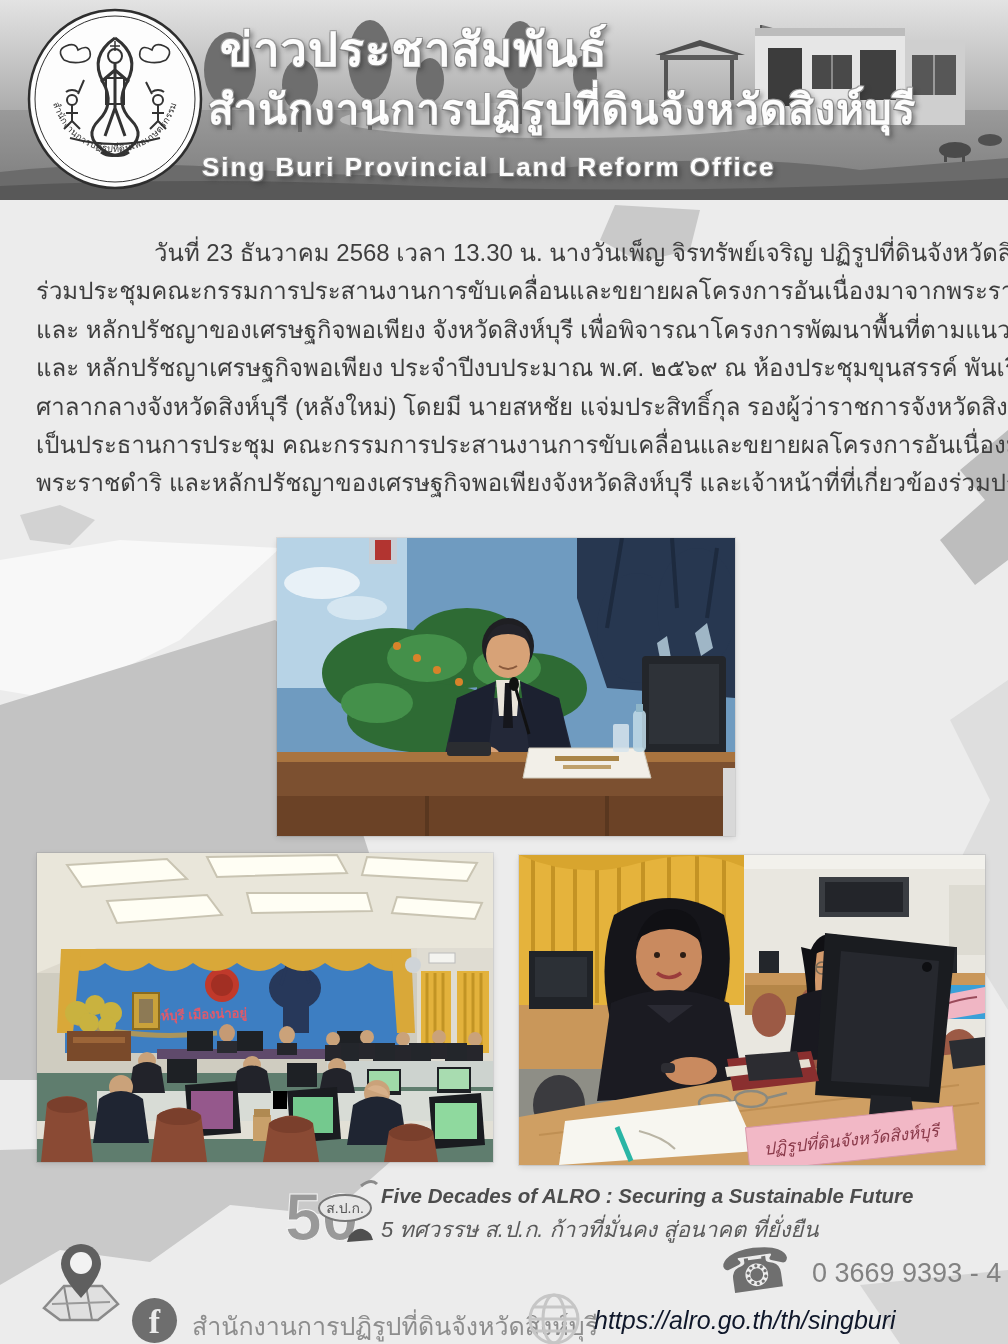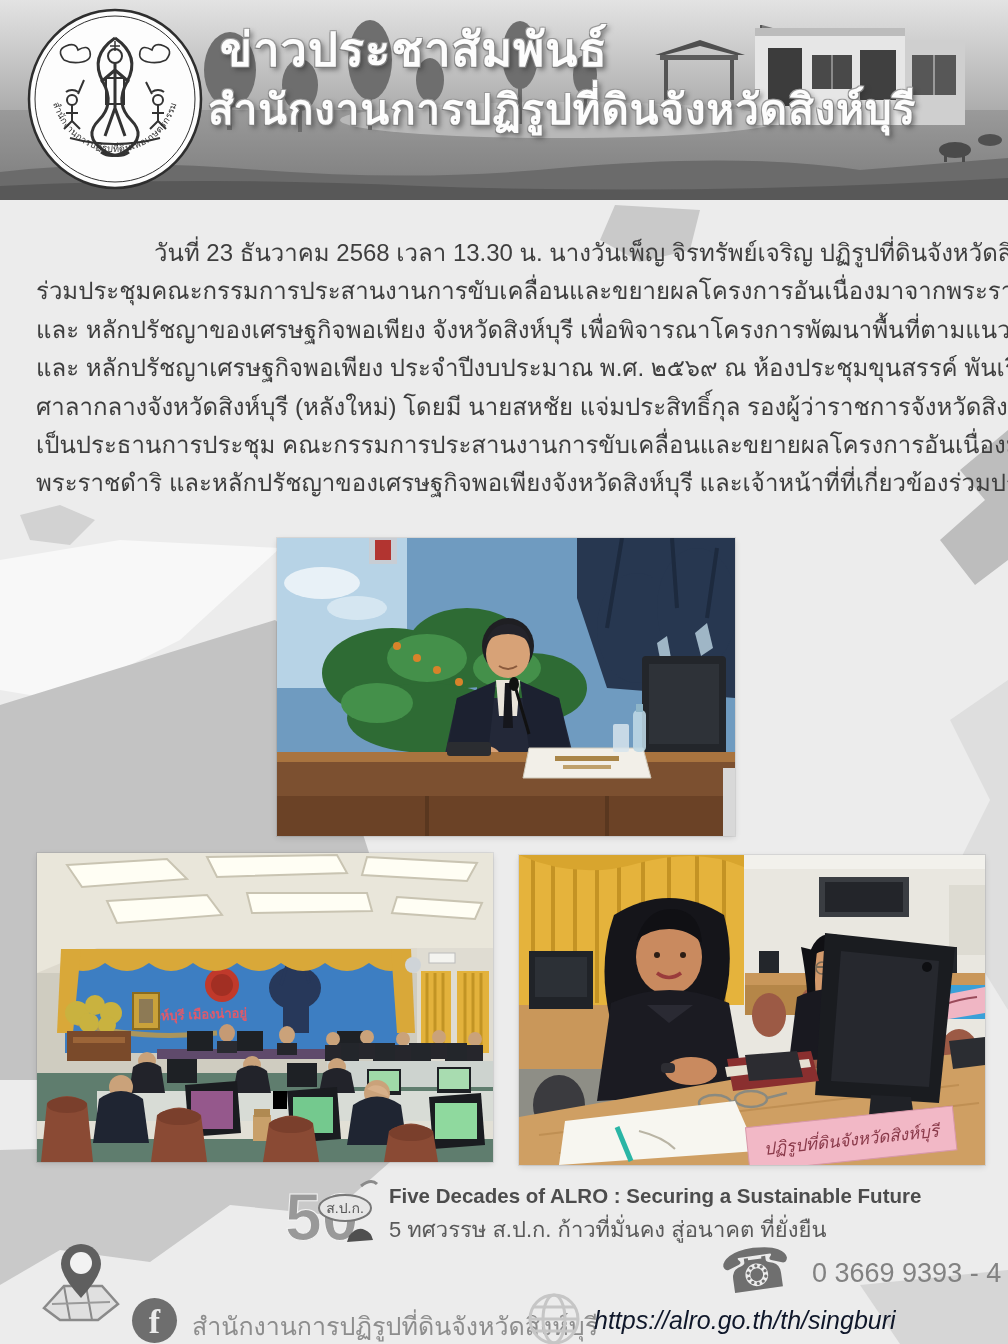--- a/index.html
+++ b/index.html
@@ -23,21 +23,21 @@
     text-align:justify;text-align-last:justify;text-justify:inter-character;overflow:visible;}
   .body-line.first{text-indent:118px;}
   .body-line.last{text-align-last:auto;}
   
   .photo{z-index:4;box-shadow:0 0 0 1px rgba(0,0,0,.07),0 2px 6px rgba(0,0,0,.12);background:#888;}
   #photo1{left:277px;top:538px;width:458px;height:298px;}
   #photo2{left:37px;top:853px;width:456px;height:309px;}
   #photo3{left:519px;top:855px;width:466px;height:310px;}
   
   #anniv{left:283px;top:1178px;z-index:3;display:flex;align-items:center;}
-  #anniv-texts{margin-left:8px;}
+  #anniv-texts{font-style:italic;}
   #anniv-en{font-size:20.5px;font-weight:bold;color:#4c4c4c;white-space:nowrap;}
   #anniv-th{font-size:22px;color:#5a5a5a;white-space:nowrap;margin-top:4px;}
   #address-text{left:183px;top:1256px;font-size:26.5px;color:#828282;white-space:nowrap;z-index:3;}
   #phone-icon{left:720px;top:1236px;font-size:58px;color:#6f6f6f;z-index:3;transform:rotate(-8deg);}
   #phone-text{left:812px;top:1258px;font-size:27px;color:#828282;white-space:nowrap;z-index:3;}
   #fb-icon{left:132px;top:1298px;width:45px;height:45px;border-radius:50%;background:#6e6e6e;z-index:3;
     color:#ececec;font-weight:bold;font-size:34px;text-align:center;line-height:48px;font-family:"Liberation Serif","DejaVu Serif",serif;}
   #fb-text{left:192px;top:1306px;font-size:25px;color:#8d8d8d;white-space:nowrap;z-index:3;}
   #globe-icon{left:527px;top:1292px;z-index:3;}
   #url-text{left:594px;top:1306px;font-size:25px;color:#0f172a;white-space:nowrap;z-index:3;font-style:italic;}
@@ -150,20 +150,21 @@
       </g>
 
       <path d="M44,130 q45,12 90,0" fill="none" stroke="#333" stroke-width="2"></path>
       <text font-size="9.2" fill="#2e2e2e" letter-spacing="0.4">
         <textPath href="#sealArc" startOffset="50%" text-anchor="middle">สำนักงานการปฏิรูปที่ดินเพื่อเกษตรกรรม</textPath>
       </text>
     </svg>
 
     <div id="hdr-line1" class="abs hdr-title">ข่าวประชาสัมพันธ์</div>
     <div id="hdr-line2" class="abs hdr-title">สำนักงานการปฏิรูปที่ดินจังหวัดสิงห์บุรี</div>
+    <div id="hdr-line3" class="abs hdr-title">Sing Buri Provincial Land Reform Office</div>
   </div>
 
   <div id="article" class="abs">
     <div class="body-line first">วันที่ 23 ธันวาคม 2568 เวลา 13.30 น. นางวันเพ็ญ จิรทรัพย์เจริญ ปฏิรูปที่ดินจังหวัดสิงห์บุรี</div>
     <div class="body-line">ร่วมประชุมคณะกรรมการประสานงานการขับเคลื่อนและขยายผลโครงการอันเนื่องมาจากพระราชดำริ</div>
     <div class="body-line">และ หลักปรัชญาของเศรษฐกิจพอเพียง จังหวัดสิงห์บุรี เพื่อพิจารณาโครงการพัฒนาพื้นที่ตามแนวพระราชดำริ</div>
     <div class="body-line">และ หลักปรัชญาเศรษฐกิจพอเพียง ประจำปีงบประมาณ พ.ศ. ๒๕๖๙ ณ ห้องประชุมขุนสรรค์ พันเรือง ชั้น ๕</div>
     <div class="body-line">ศาลากลางจังหวัดสิงห์บุรี (หลังใหม่) โดยมี นายสหชัย แจ่มประสิทธิ์กุล รองผู้ว่าราชการจังหวัดสิงห์บุรี</div>
     <div class="body-line">เป็นประธานการประชุม คณะกรรมการประสานงานการขับเคลื่อนและขยายผลโครงการอันเนื่องมาจาก</div>
     <div class="body-line last">พระราชดำริ และหลักปรัชญาของเศรษฐกิจพอเพียงจังหวัดสิงห์บุรี และเจ้าหน้าที่ที่เกี่ยวข้องร่วมประชุม</div>

